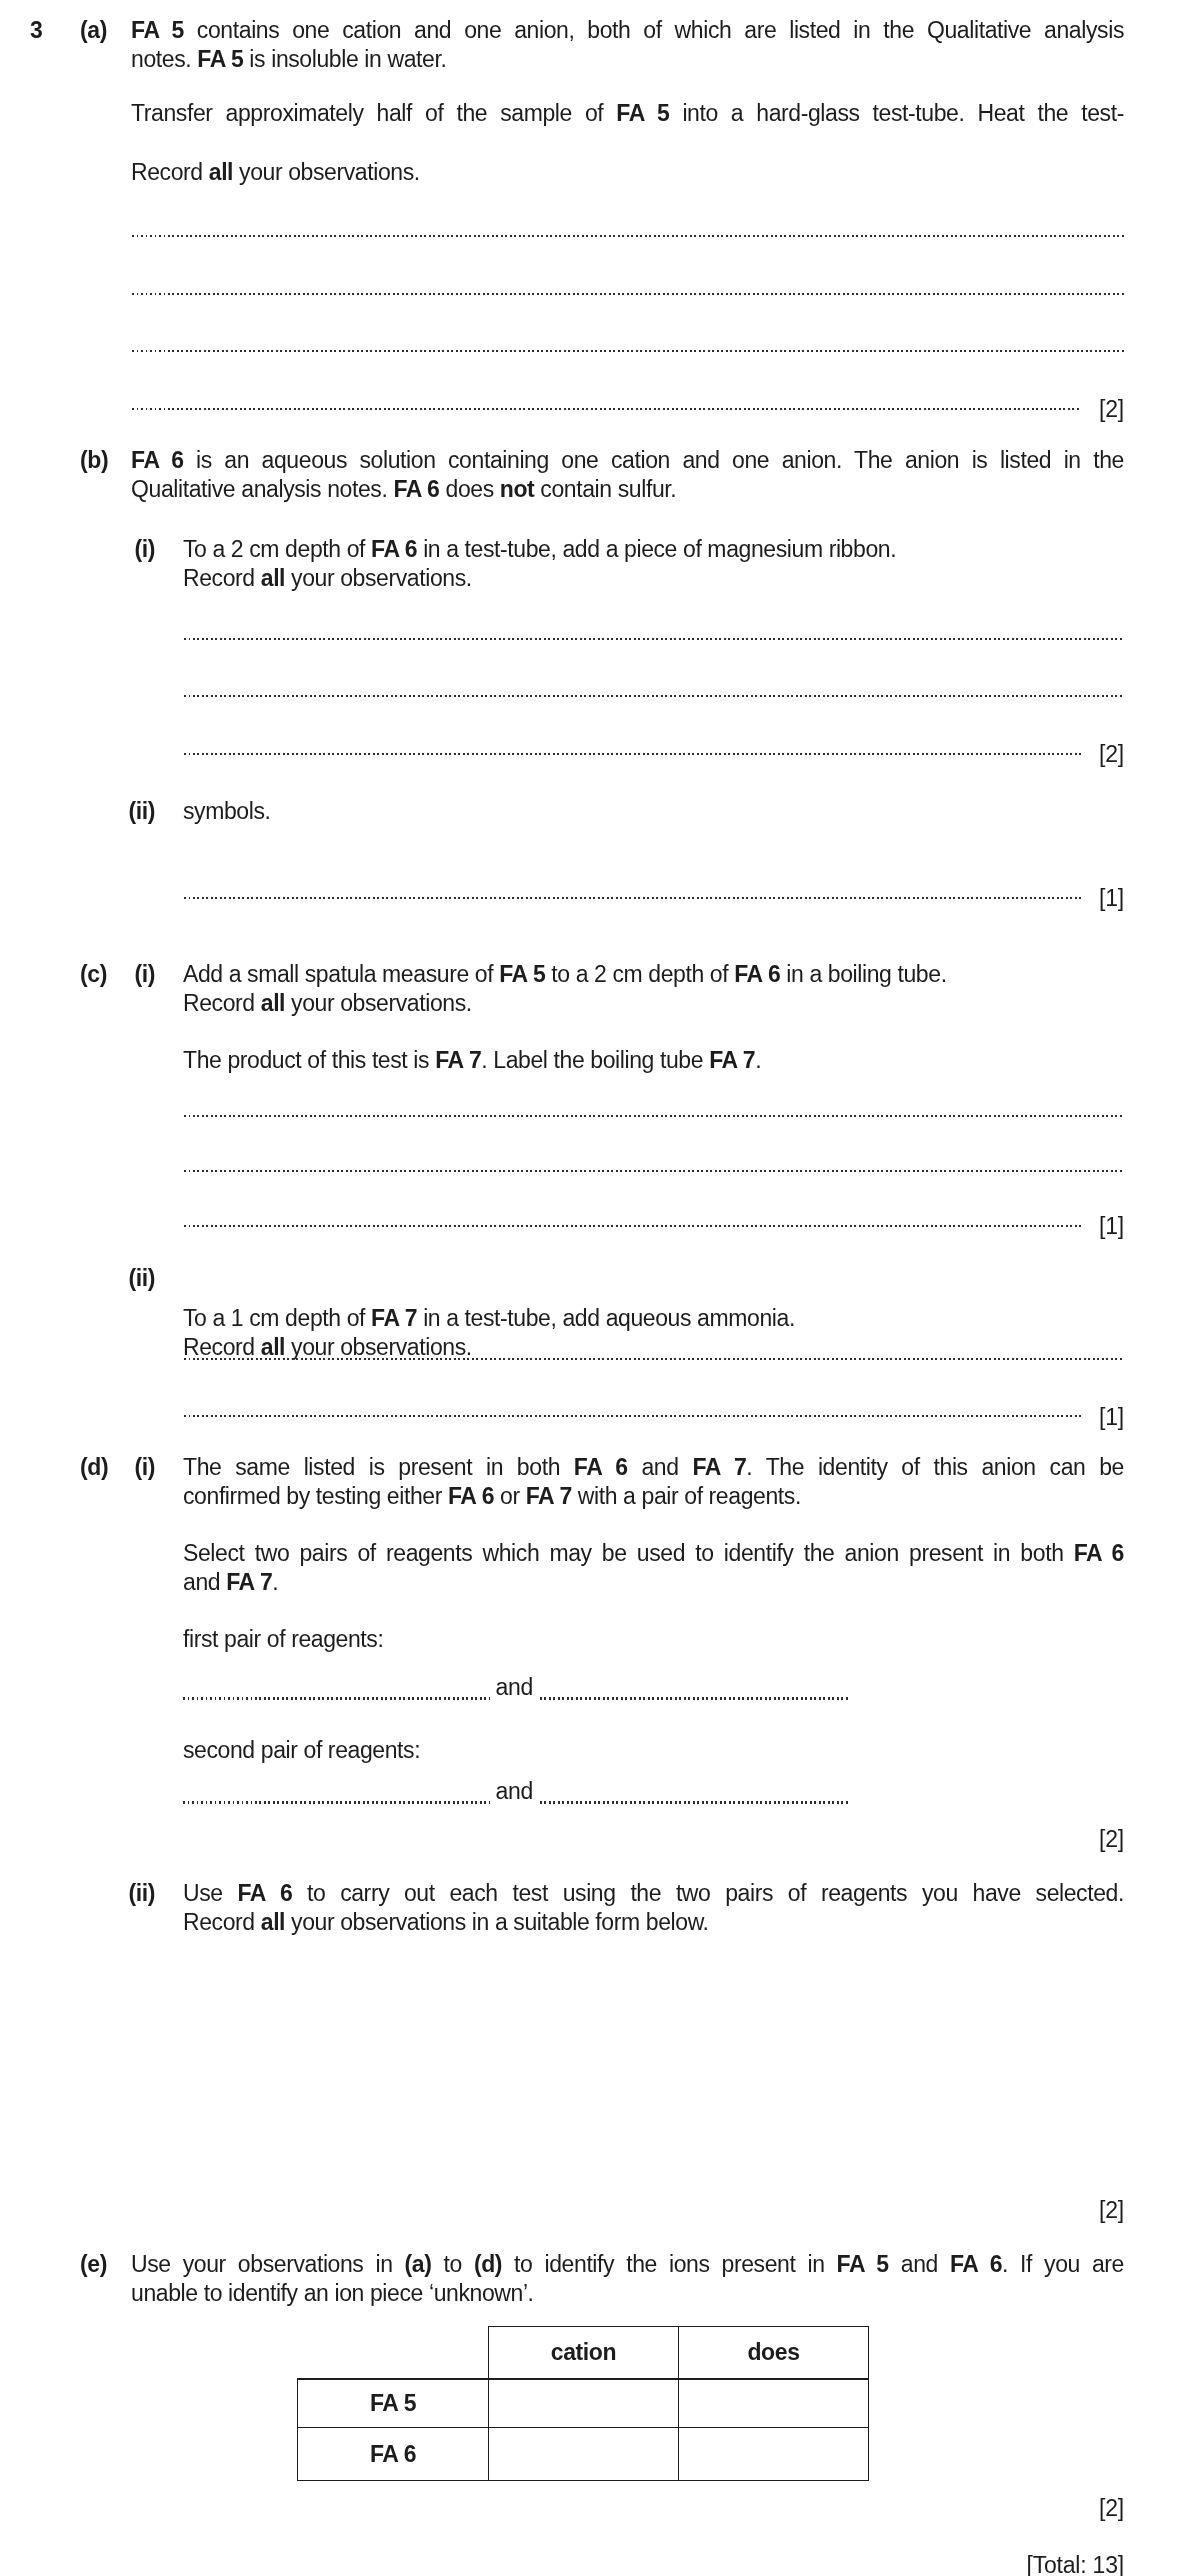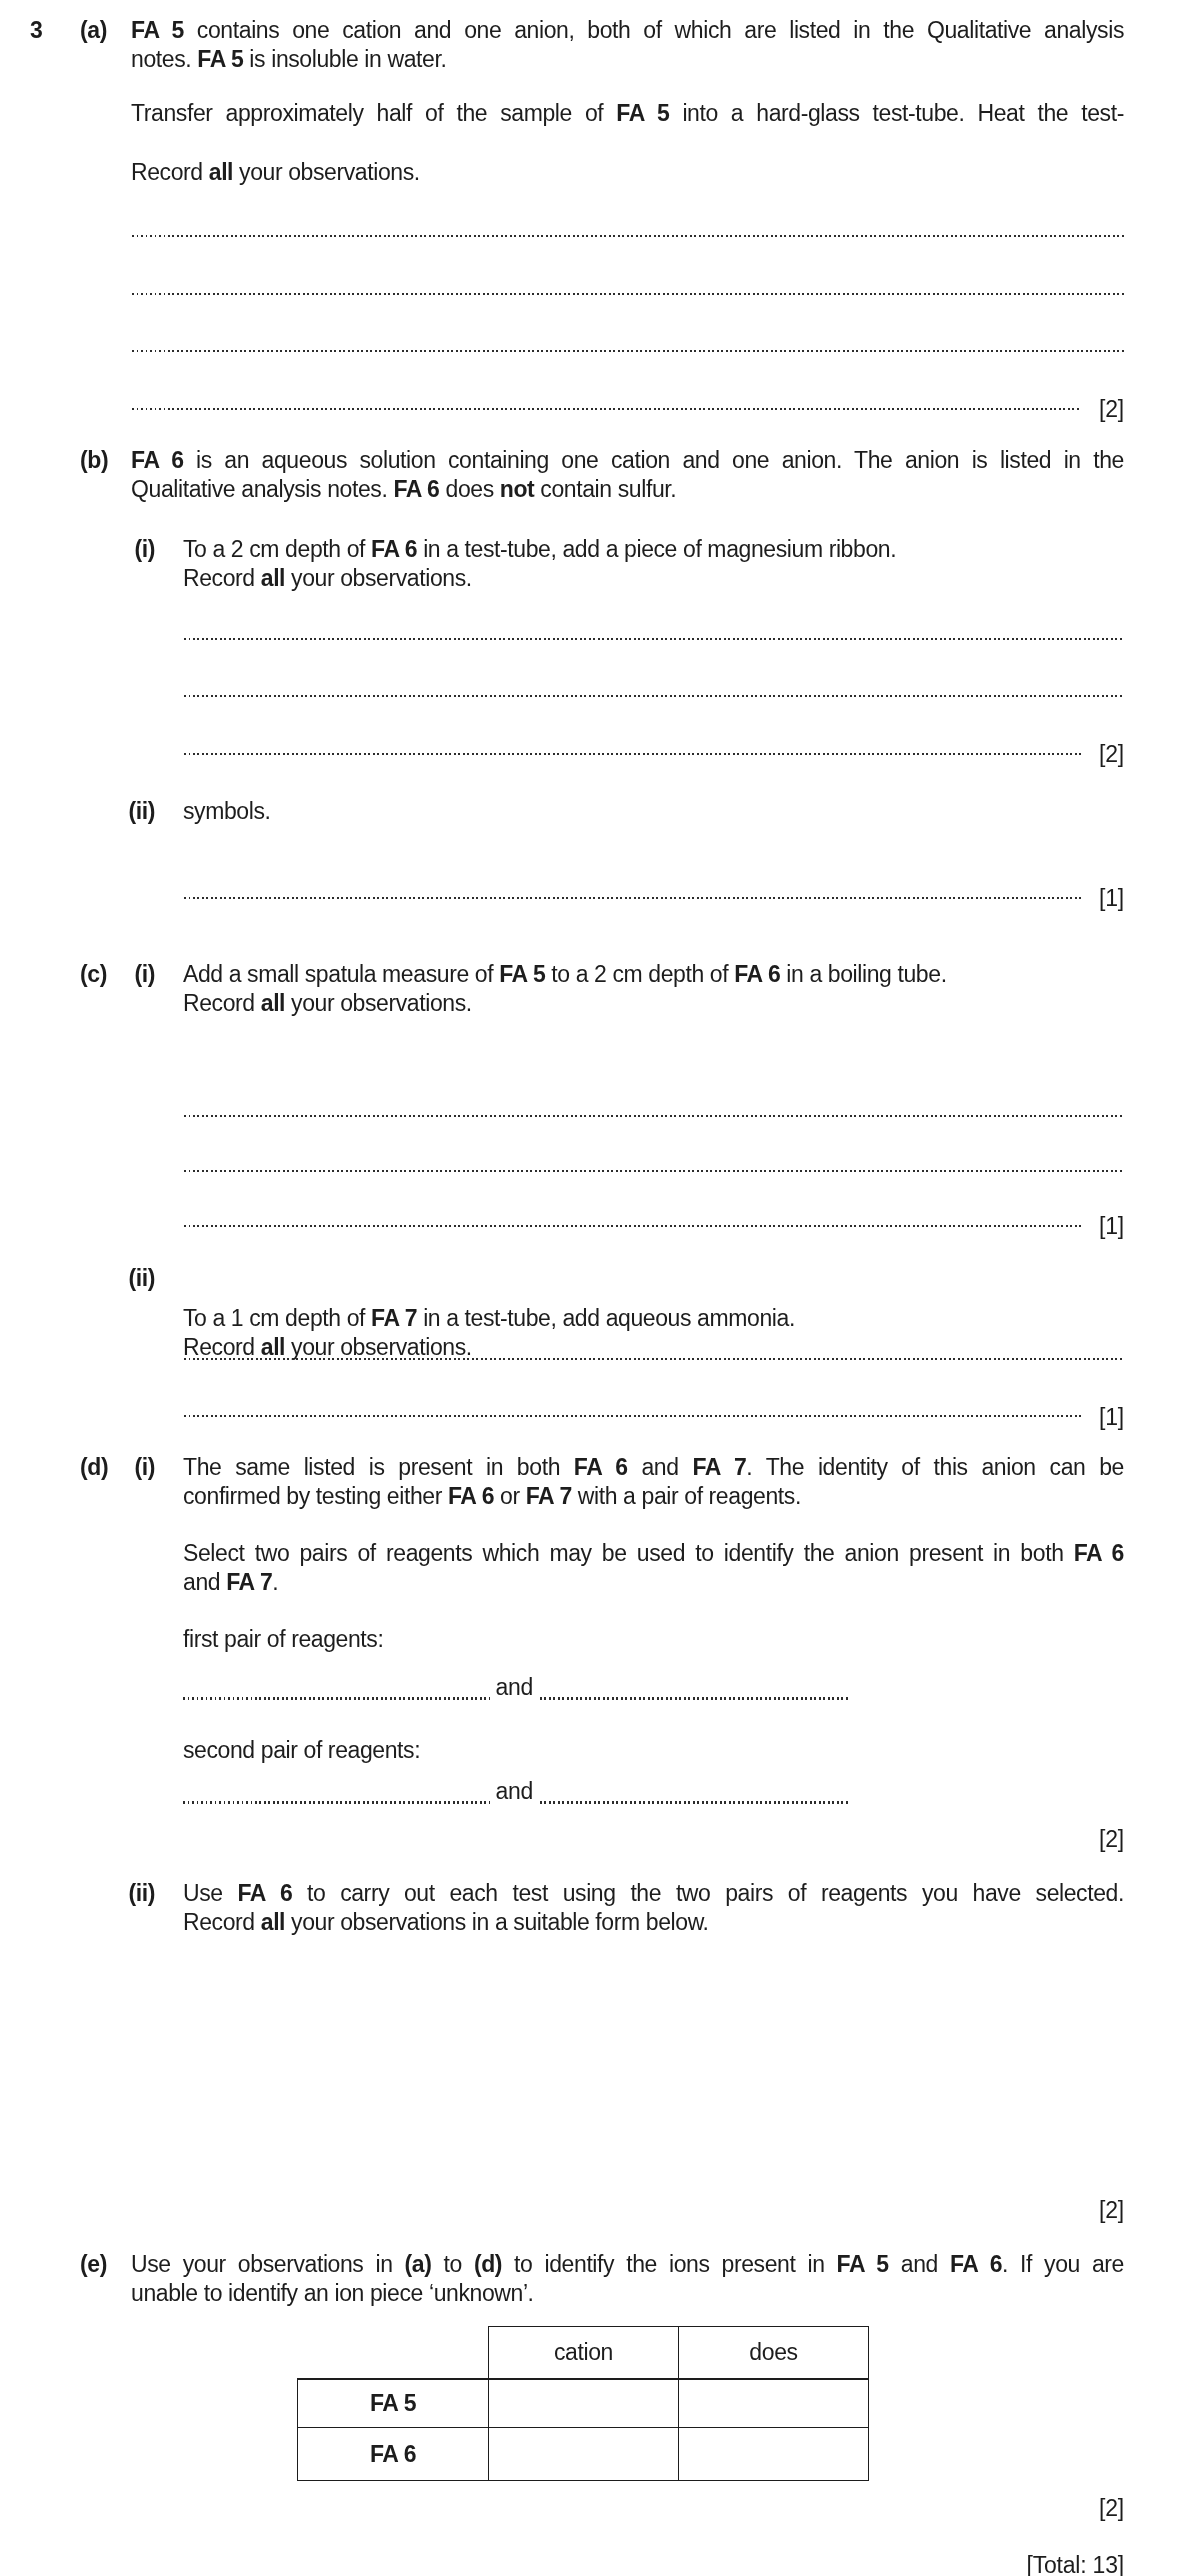--- a/index.html
+++ b/index.html
@@ -33,21 +33,21 @@
     background-image:repeating-linear-gradient(90deg,#2c2c2c 0 1.9px,transparent 1.9px 4.5px);
   }
   .andline{position:absolute;left:183px;display:flex;align-items:flex-end;height:29px;}
   .andword{line-height:29px;letter-spacing:-0.4px;margin:0 7.2px 0 5.6px;}
   .mark{position:absolute;right:69px;text-align:right;line-height:29px;letter-spacing:-0.2px;}
   .anstable{
     position:absolute;border-collapse:collapse;table-layout:fixed;
     font-size:23px;color:#1d1d1d;letter-spacing:-0.4px;
   }
   .anstable td{border:1.6px solid #1d1d1d;padding:0;vertical-align:middle;}
-  .anstable tr.r0 td{border-bottom:2.4px solid #1d1d1d;}
+  .anstable tr.r0 td{border-bottom:2.4px solid #1d1d1d;font-weight:bold;}
   .anstable td.corner{border-top:none;border-left:none;}
   .anstable td.hd{text-align:center;}
   .anstable td.rl{text-align:center;font-weight:700;}
 </style>
 </head>
 <body>
 
 <div class="page">
 
   <div class="abs txt qnum" style="top:16px">3</div>
@@ -90,20 +90,23 @@
       <div class="ln"><span>symbols.</span></div>
     </div>
   <div class="dotline" style="top:897px;left:184px;width:897px"></div>
   <div class="mark" style="top:884px">[1]</div>
 
   <div class="abs txt plabel" style="top:960px">(c)</div>
   <div class="abs txt slabel" style="top:960px">(i)</div>
   <div class="abs txt x-sub" style="top:960px">
       <div class="ln"><span>Add a small spatula measure of </span><span class="b">FA 5</span><span> to a 2 cm depth of </span><span class="b">FA 6</span><span> in a boiling tube.</span></div>
       <div class="ln"><span>Record </span><span class="b">all</span><span> your observations.</span></div>
+    </div>
+  <div class="abs txt x-sub" style="top:1046px">
+      <div class="ln"><span>The product of this test is </span><span class="b">FA 7</span><span>. Label the boiling tube </span><span class="b">FA 7</span><span>.</span></div>
     </div>
   <div class="dotline" style="top:1115px;left:184px;width:940px"></div>
   <div class="dotline" style="top:1170px;left:184px;width:940px"></div>
   <div class="dotline" style="top:1225px;left:184px;width:897px"></div>
   <div class="mark" style="top:1212px">[1]</div>
 
   <div class="abs txt slabel" style="top:1264px">(ii)</div>
   <div class="abs txt x-sub" style="top:1304px">
       <div class="ln"><span>To a 1 cm depth of </span><span class="b">FA 7</span><span> in a test-tube, add aqueous ammonia.</span></div>
       <div class="ln"><span>Record </span><span class="b">all</span><span> your observations.</span></div>

